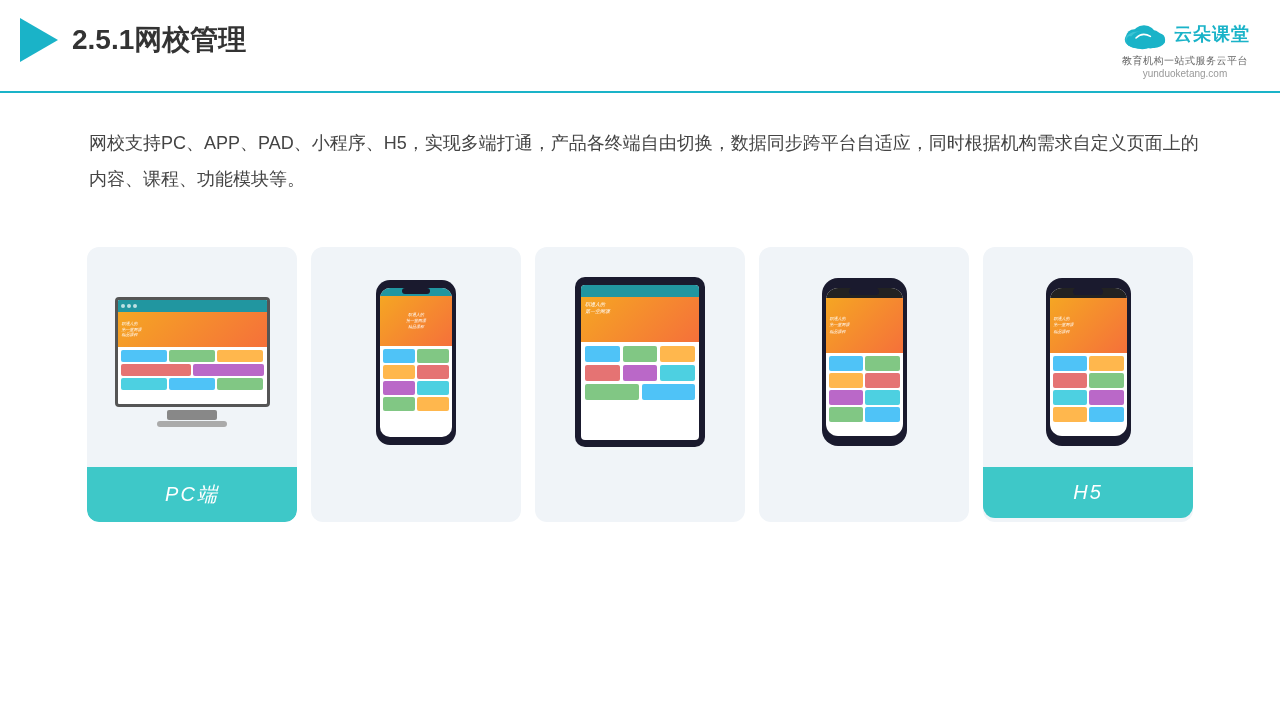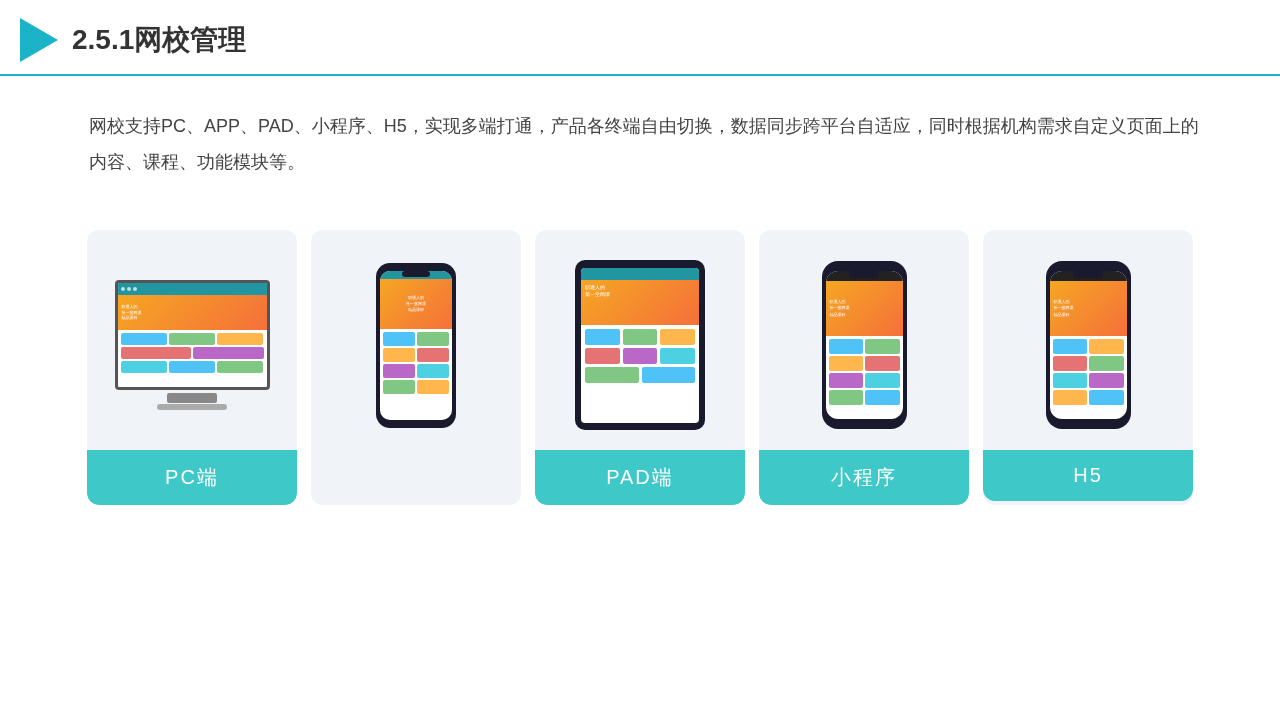--- a/index.html
+++ b/index.html
@@ -77,20 +77,21 @@
       margin-left: 9px;
     }
 
     
     .cards-container {
       display: flex;
       justify-content: center;
       gap: 14px;
       padding: 20px 50px 15px 50px;
       margin-top: 10px;
+      font-style: italic;
     }
 
     .card {
       background: #f0f4f8;
       border-radius: 12px;
       width: 210px;
       display: flex;
       flex-direction: column;
       align-items: center;
       overflow: hidden;
@@ -367,20 +368,40 @@
     }
   </style>
 </head>
 <body>
 
 <div class="header">
   <div class="header-left">
     <div class="play-icon"></div>
     <span class="page-title">2.5.1网校管理</span>
   </div>
+  <div class="logo-area">
+    <div class="logo-cloud">
+
+      <svg class="cloud-icon-svg" viewBox="0 0 60 38" xmlns="http://www.w3.org/2000/svg">
+        <ellipse cx="22" cy="26" rx="16" ry="11" fill="#1ab3c8"></ellipse>
+        <ellipse cx="38" cy="28" rx="12" ry="9" fill="#1ab3c8"></ellipse>
+        <ellipse cx="30" cy="20" rx="14" ry="12" fill="#1ab3c8"></ellipse>
+        <ellipse cx="18" cy="22" rx="10" ry="9" fill="#1ab3c8"></ellipse>
+
+        <ellipse cx="22" cy="26" rx="15" ry="10" fill="#5dd4e0" opacity="0.5"></ellipse>
+        <path d="M14 22 Q22 12 34 18 Q40 10 50 18 Q58 20 56 30 Q50 38 38 36 Q28 40 18 36 Q6 34 8 26 Q10 20 14 22Z" fill="#1ab3c8"></path>
+        <path d="M20 24 Q28 16 38 22" stroke="white" stroke-width="2" fill="none" stroke-linecap="round"></path>
+      </svg>
+      <span class="logo-text-cn">云朵课堂</span>
+    </div>
+    <div>
+      <span class="logo-sub">教育机构一站式服务云平台</span>
+    </div>
+    <span class="logo-url">yunduoketang.com</span>
+  </div>
 </div>
 
 <div class="description">
   <span>网校支持PC、APP、PAD、小程序、H5，实现多端打通，产品各终端自由切换，数据同步跨平台自适应，同时根据机构需求自定义页面上的内容、课程、功能模块等。</span>
 </div>
 
 <div class="cards-container">
 
   <div class="card">
     <div class="card-image-area">
@@ -470,21 +491,20 @@
               <div class="tablet-mini c6"></div>
             </div>
             <div class="tablet-row">
               <div class="tablet-mini c2"></div>
               <div class="tablet-mini c1"></div>
             </div>
           </div>
         </div>
       </div>
     </div>
-    <div class="card-label">PAD端</div>
   </div>
 
   <div class="card">
     <div class="card-image-area">
       <div class="mini-phone">
         <div class="mini-phone-notch"></div>
         <div class="mini-phone-screen">
           <div class="mini-phone-status"></div>
           <div class="mini-phone-hero">
             <div class="mini-phone-hero-txt">职通人的<br>第一堂网课<br>精品课程</div>
@@ -503,21 +523,20 @@
               <div class="mini-phone-card c6"></div>
             </div>
             <div class="mini-phone-row">
               <div class="mini-phone-card c2"></div>
               <div class="mini-phone-card c1"></div>
             </div>
           </div>
         </div>
       </div>
     </div>
-    <div class="card-label">小程序</div>
   </div>
 
   <div class="card">
     <div class="card-image-area">
       <div class="mini-phone">
         <div class="mini-phone-notch"></div>
         <div class="mini-phone-screen">
           <div class="mini-phone-status"></div>
           <div class="mini-phone-hero">
             <div class="mini-phone-hero-txt">职通人的<br>第一堂网课<br>精品课程</div>

